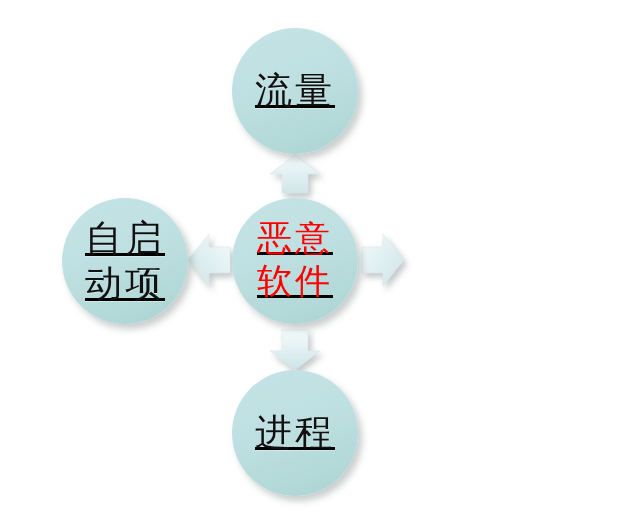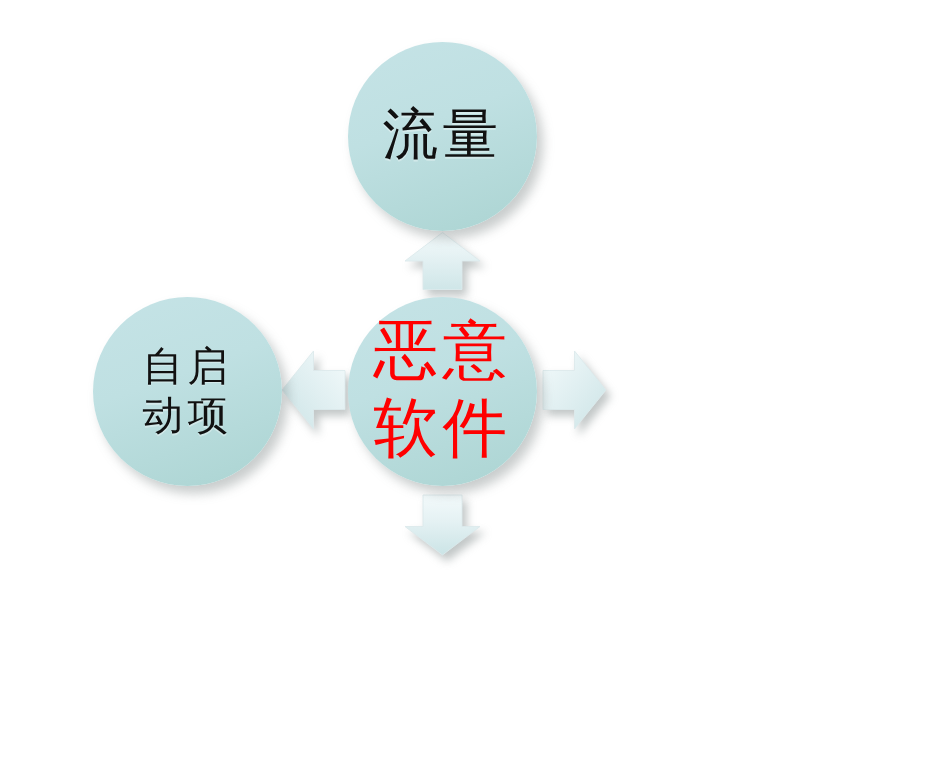--- a/index.html
+++ b/index.html
@@ -25,41 +25,42 @@
   .node {
     position: absolute;
     border-radius: 50%;
     background: linear-gradient(160deg, #c5e3e6 0%, #bfe0e2 42%, #abd4d2 100%);
     box-shadow: 4px 5px 7px rgba(120,130,130,0.40);
     display: flex;
     align-items: center;
     justify-content: center;
     text-align: center;
     box-sizing: border-box;
+    text-decoration: underline;
   }
 
   .node-label {
     display: block;
     color: #111111;
     font-size: 37px;
     line-height: 1.16;
     letter-spacing: 3px;
     font-family: "Liberation Serif", "DejaVu Serif", serif;
     white-space: pre-line;
     text-shadow: 0 1px 0 rgba(255,255,255,0.35);
   }
 
   .node-label.two-line {
-    font-size: 27px;
+    font-size: 37px;
     line-height: 1.22;
   }
 
   .node-label.center-label {
     color: #ff0000;
-    font-size: 43px;
+    font-size: 35px;
     line-height: 1.22;
     text-shadow: none;
   }
 
   
   #node-top     { left: 232px; top: 28px;  width: 126px; height: 126px; }
   #node-left    { left: 62px;  top: 198px; width: 126px; height: 126px; }
   #node-center  { left: 232px; top: 198px; width: 126px; height: 126px; }
   #node-right   { left: 404px; top: 198px; width: 130px; height: 126px; }
   #node-bottom  { left: 232px; top: 370px; width: 126px; height: 126px; }
@@ -141,14 +142,17 @@
     <span class="node-label two-line">自启
 动项</span>
   </div>
 
   <div class="node" id="node-center">
     <span class="node-label center-label">恶意
 软件</span>
   </div>
 
 
+  <div class="node" id="node-bottom">
+    <span class="node-label">进程</span>
+  </div>
 
 </div>
 
 </body></html>

